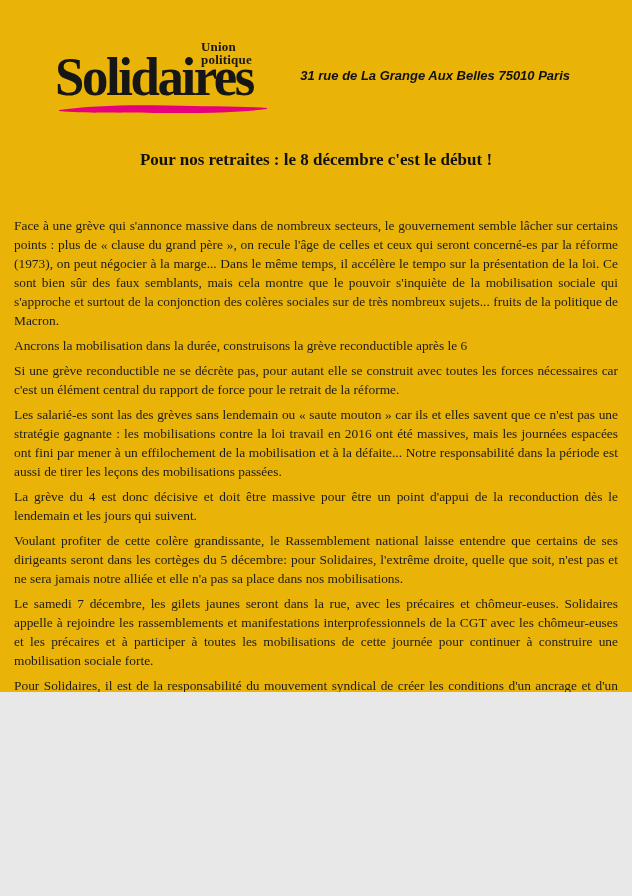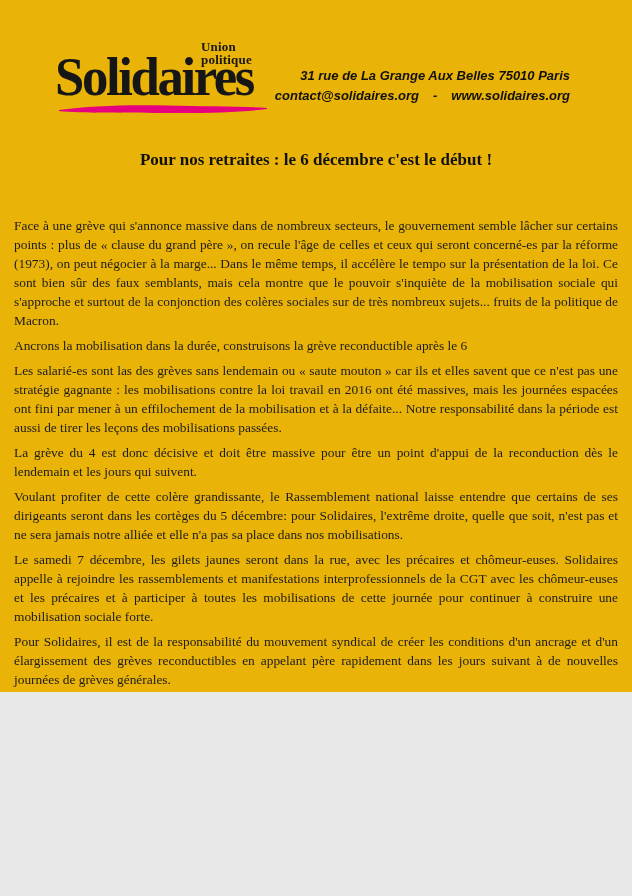--- a/index.html
+++ b/index.html
@@ -32,21 +32,21 @@
     line-height: 48px;
     letter-spacing: -2.5px;
     color: #161616;
     transform: scaleX(0.96);
     transform-origin: left center;
     white-space: nowrap;
   }
   .logo-underline { display: block; margin: 2px 0 0 2px; }
   .address-block {
     position: absolute; right: 62px; top: 66px;
-    text-align: right;
+    text-align: left;
     font-family: "Liberation Sans", sans-serif;
     font-style: italic; font-weight: 700;
     font-size: 13px; line-height: 20px;
     color: #111111;
     white-space: nowrap;
   }
   .contact-line .sep { display: inline-block; margin: 0 14px; }
   
   .doc-title {
     margin: 16px 0 0 0;
@@ -89,31 +89,29 @@
         <span>Union</span>
         <span>politique</span>
       </div>
       <span class="logo-word">Solidaires</span>
       <svg class="logo-underline" width="212" height="12" viewBox="0 0 212 12" aria-hidden="true">
         <path d="M2 7 C 30 3, 70 1.5, 110 2.5 C 150 3.5, 185 3, 210 5 L 210 6 C 185 9, 150 10.5, 105 10 C 65 9.5, 25 10.5, 2 8 Z" fill="#e6007e"></path>
       </svg>
     </div>
     <div class="address-block">
       <div class="address-line">31 rue de La Grange Aux Belles 75010 Paris</div>
-      <div class="contact-line">
-        <span>contact@solidaires.org</span><span class="sep">-</span><span>www.solidaires.org</span>
-      </div>
     </div>
   </header>
 
-  <h1 class="doc-title">Pour nos retraites : le 6 décembre c'est le début !</h1>
+  <h1 class="doc-title">Pour nos retraites : le 8 décembre c'est le début !</h1>
 
   <main class="doc-body">
     <p>Face à une grève qui s'annonce massive dans de nombreux secteurs, le gouvernement semble lâcher sur certains points : plus de « clause du grand père », on recule l'âge de celles et ceux qui seront concerné-es par la réforme (1973), on peut négocier à la marge... Dans le même temps, il accélère le tempo sur la présentation de la loi. Ce sont bien sûr des faux semblants, mais cela montre que le pouvoir s'inquiète de la mobilisation sociale qui s'approche et surtout de la conjonction des colères sociales sur de très nombreux sujets... fruits de la politique de Macron.</p>
     <p>Ancrons la mobilisation dans la durée, construisons la grève reconductible après le 6</p>
+    <p>Si une grève reconductible ne se décrète pas, pour autant elle se construit avec toutes les forces nécessaires car c'est un élément central du rapport de force pour le retrait de la réforme.</p>
     <p>Les salarié-es sont las des grèves sans lendemain ou « saute mouton » car ils et elles savent que ce n'est pas une stratégie gagnante : les mobilisations contre la loi travail en 2016 ont été massives, mais les journées espacées ont fini par mener à un effilochement de la mobilisation et à la défaite... Notre responsabilité dans la période est aussi de tirer les leçons des mobilisations passées.</p>
     <p>La grève du 4 est donc décisive et doit être massive pour être un point d'appui de la reconduction dès le lendemain et les jours qui suivent.</p>
     <p>Voulant profiter de cette colère grandissante, le Rassemblement national laisse entendre que certains de ses dirigeants seront dans les cortèges du 5 décembre: pour Solidaires, l'extrême droite, quelle que soit, n'est pas et ne sera jamais notre alliée et elle n'a pas sa place dans nos mobilisations.</p>
     <p>Le samedi 7 décembre, les gilets jaunes seront dans la rue, avec les précaires et chômeur-euses. Solidaires appelle à rejoindre les rassemblements et manifestations interprofessionnels de la CGT avec les chômeur-euses et les précaires et à participer à toutes les mobilisations de cette journée pour continuer à construire une mobilisation sociale forte.</p>
     <p>Pour Solidaires, il est de la responsabilité du mouvement syndical de créer les conditions d'un ancrage et d'un élargissement des grèves reconductibles en appelant père rapidement dans les jours suivant à de nouvelles journées de grèves générales.</p>
     <p>Ensemble par la grève construisons un autre toutes</p>
     <div class="dateline">Paris, 29 novembre 2019</div>
   </main>
 
 </div>

